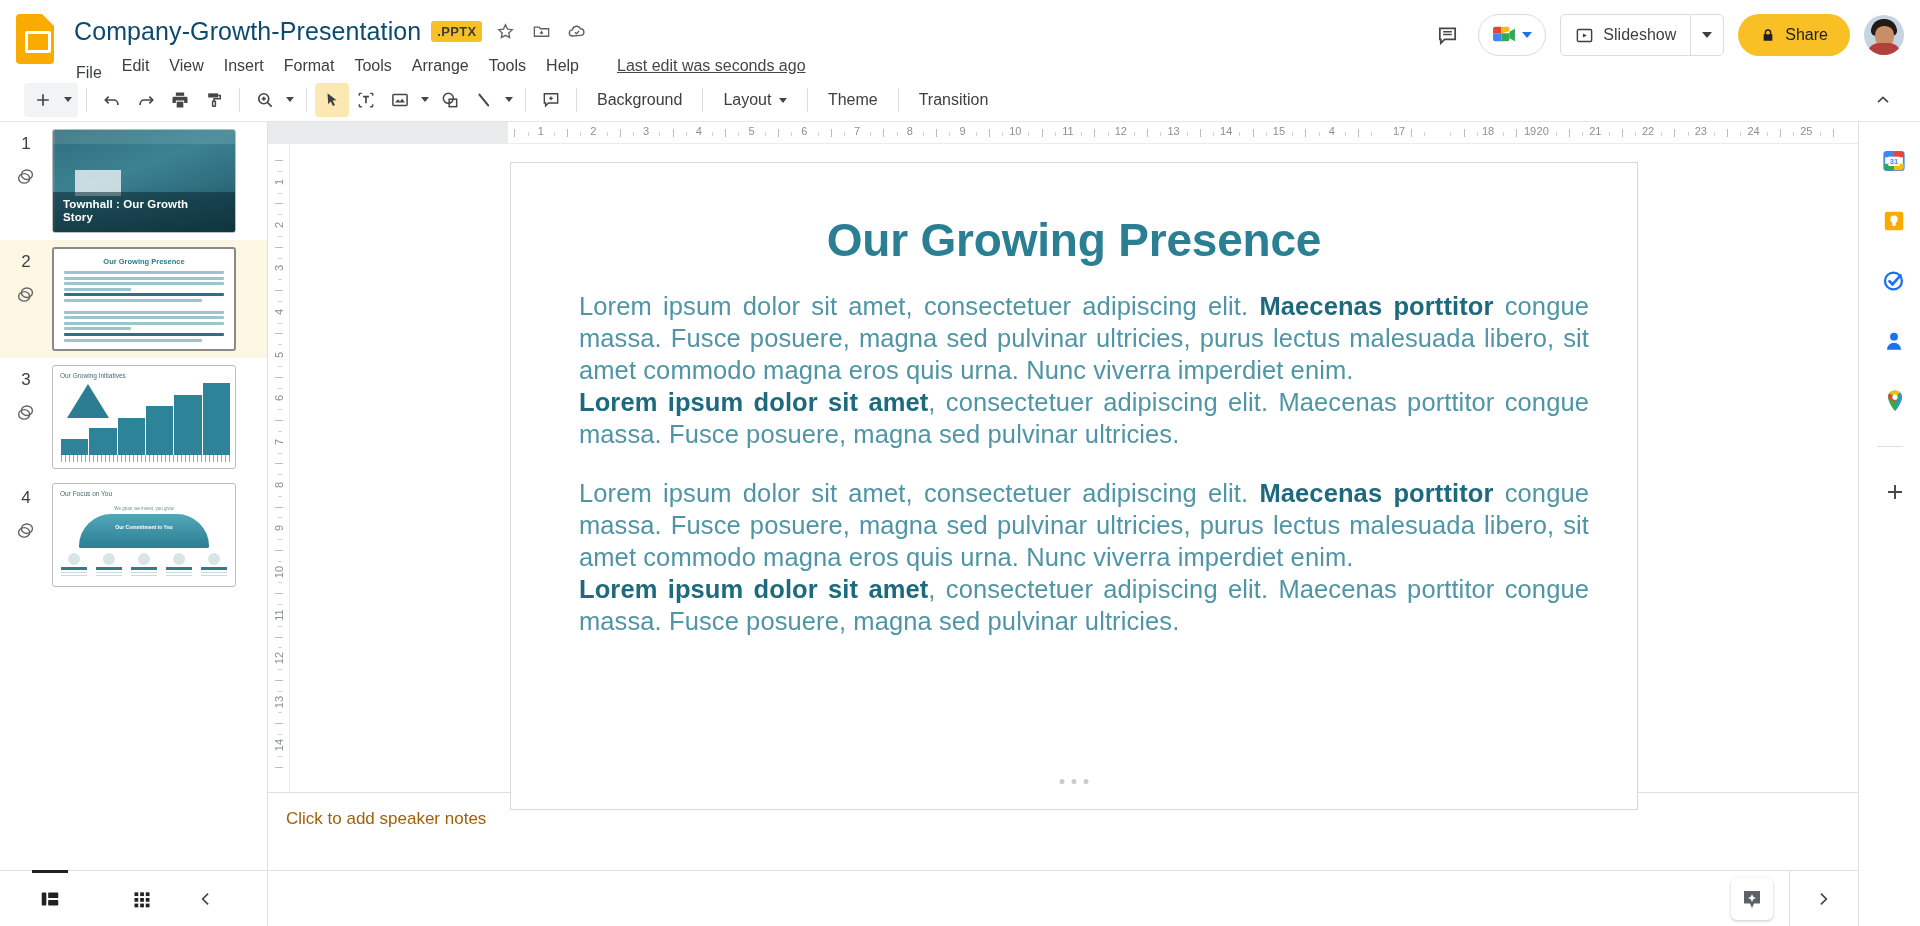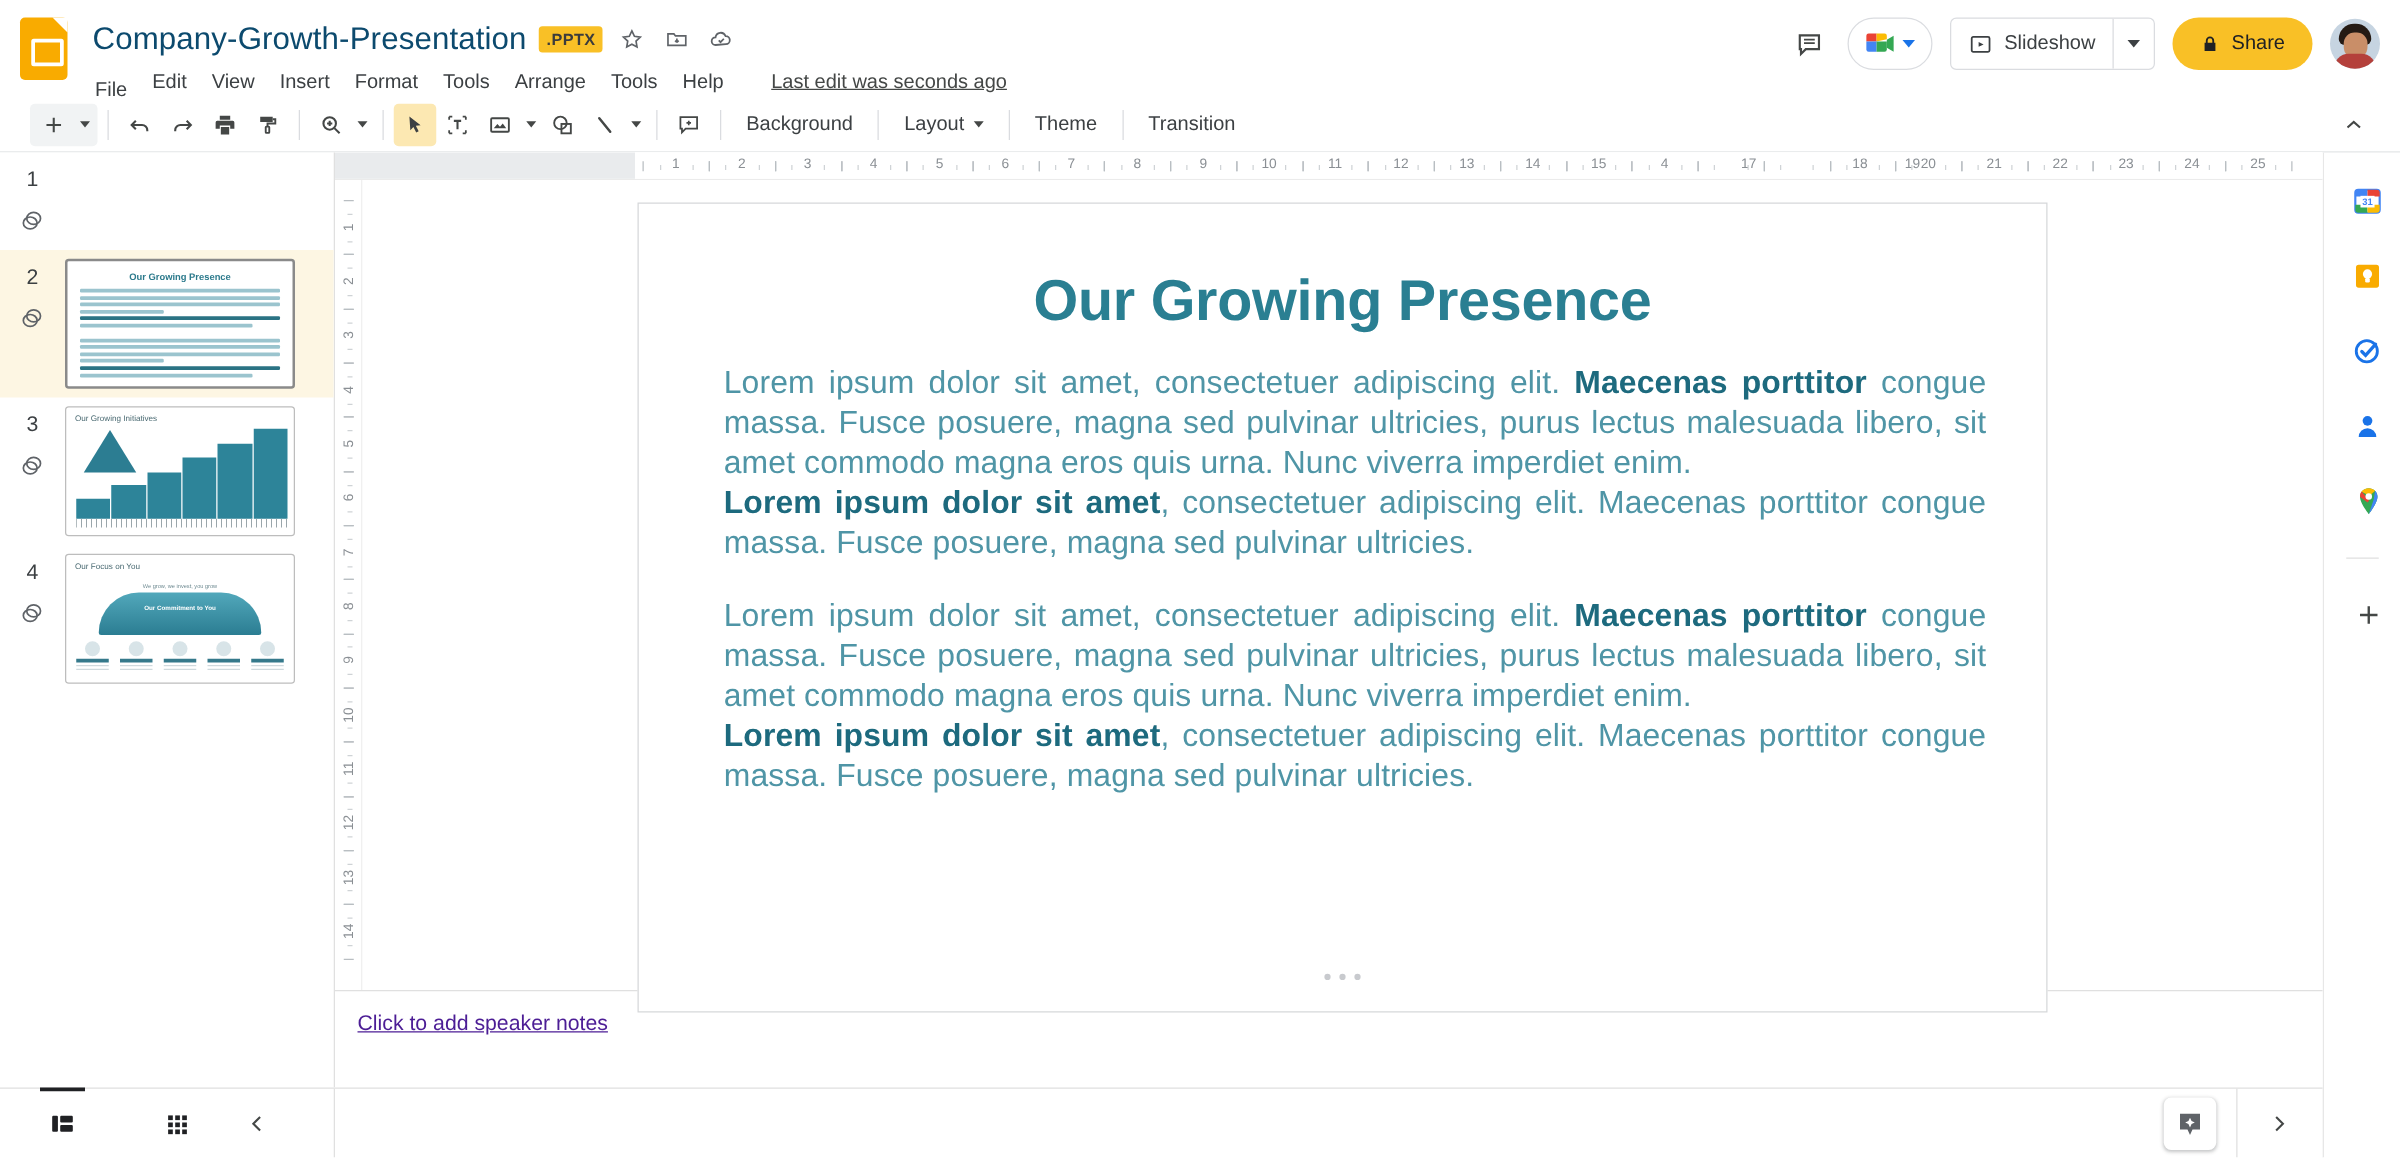--- a/index.html
+++ b/index.html
@@ -136,21 +136,21 @@
   .slide-body { position: absolute; left: 68px; right: 48px; top: 128px; }
   .para { font-size: 25.5px; line-height: 1.25; color: #4f95a6; text-align: justify; text-justify: inter-word; letter-spacing: .1px; }
   .para + .para { margin-top: 28px; }
   .para b { color: #1d6a7e; font-weight: 700; }
 
   .pager-dots { position: absolute; left: 50%; transform: translateX(-50%); bottom: 8px; display: flex; gap: 7px; }
   .pager-dots i { width: 5px; height: 5px; border-radius: 50%; background: #c8cace; display: block; }
 
   
   .notes { height: 78px; flex: 0 0 78px; border-top: 1px solid #e0e0e0; background: #fff; padding: 16px 0 0 18px; }
-  .notes-text { font-size: 17px; color: #4c1d95; cursor: text; text-decoration: underline; }
+  .notes-text { font-size: 17px; color: #a16207; cursor: text; }
 
   
   .bottombar { height: 56px; flex: 0 0 56px; display: flex; align-items: center; border-top: 1px solid #e0e0e0; background: #fff; position: relative; }
   .bb-left { width: 268px; flex: 0 0 268px; display: flex; align-items: center; justify-content: flex-start; gap: 0; padding-left: 26px; border-right: 1px solid #e0e0e0; height: 100%; position: relative; }
   .bb-btn { width: 48px; height: 40px; display: flex; align-items: center; justify-content: center; cursor: pointer; color: #202124; position: relative; }
   .bb-btn.active::after { content: ""; position: absolute; top: -9px; left: 6px; right: 6px; height: 3px; background: #202124; }
   .bb-right { flex: 1 1 auto; display: flex; align-items: center; justify-content: flex-end; padding-right: 18px; gap: 16px; height: 100%; }
   .explore-btn { width: 42px; height: 42px; border-radius: 6px; background: #fff; box-shadow: 0 1px 3px rgba(60,64,67,.3); display: flex; align-items: center; justify-content: center; cursor: pointer; }
   .bb-sep { width: 1px; height: 100%; background: #e0e0e0; }
   .bb-chev { width: 34px; height: 34px; display: flex; align-items: center; justify-content: center; cursor: pointer; color: #444746; }
@@ -373,20 +373,26 @@
 
           <div class="slide-item">
             <div class="slide-meta">
               <span class="slide-num">1</span>
               <span class="layers-icon">
                 <svg width="22" height="22" viewBox="0 0 24 24" fill="none" stroke="currentColor" stroke-width="1.5">
                     <ellipse cx="13" cy="9.5" rx="6" ry="5.2"></ellipse>
                     <ellipse cx="10" cy="13.5" rx="6" ry="5.2"></ellipse>
                   </svg>
               </span>
+            </div>
+            <div class="thumb t1">
+              <div class="room"></div>
+                <div class="screen"></div>
+                <div class="crowd"></div>
+              <div class="tt">Townhall : Our Growth Story</div>
             </div>
           </div>
 
           <div class="slide-item selected">
             <div class="slide-meta">
               <span class="slide-num">2</span>
               <span class="layers-icon">
                 <svg width="22" height="22" viewBox="0 0 24 24" fill="none" stroke="currentColor" stroke-width="1.5">
                     <ellipse cx="13" cy="9.5" rx="6" ry="5.2"></ellipse>
                     <ellipse cx="10" cy="13.5" rx="6" ry="5.2"></ellipse>

